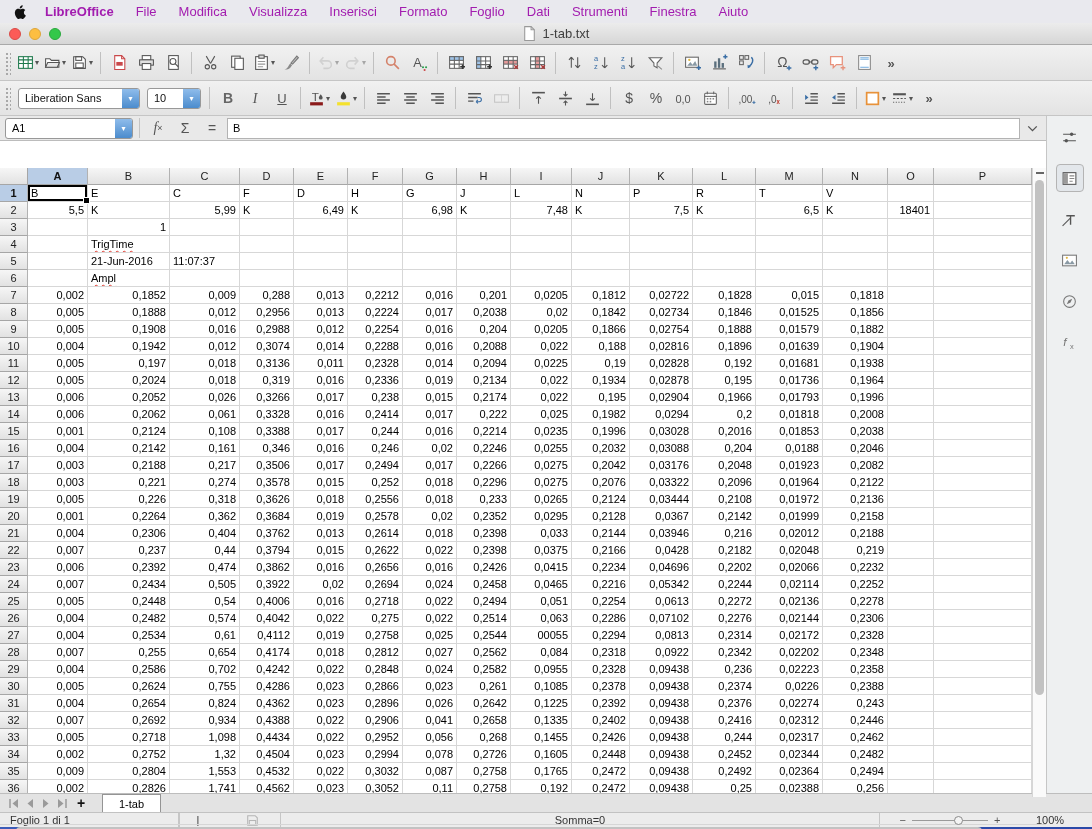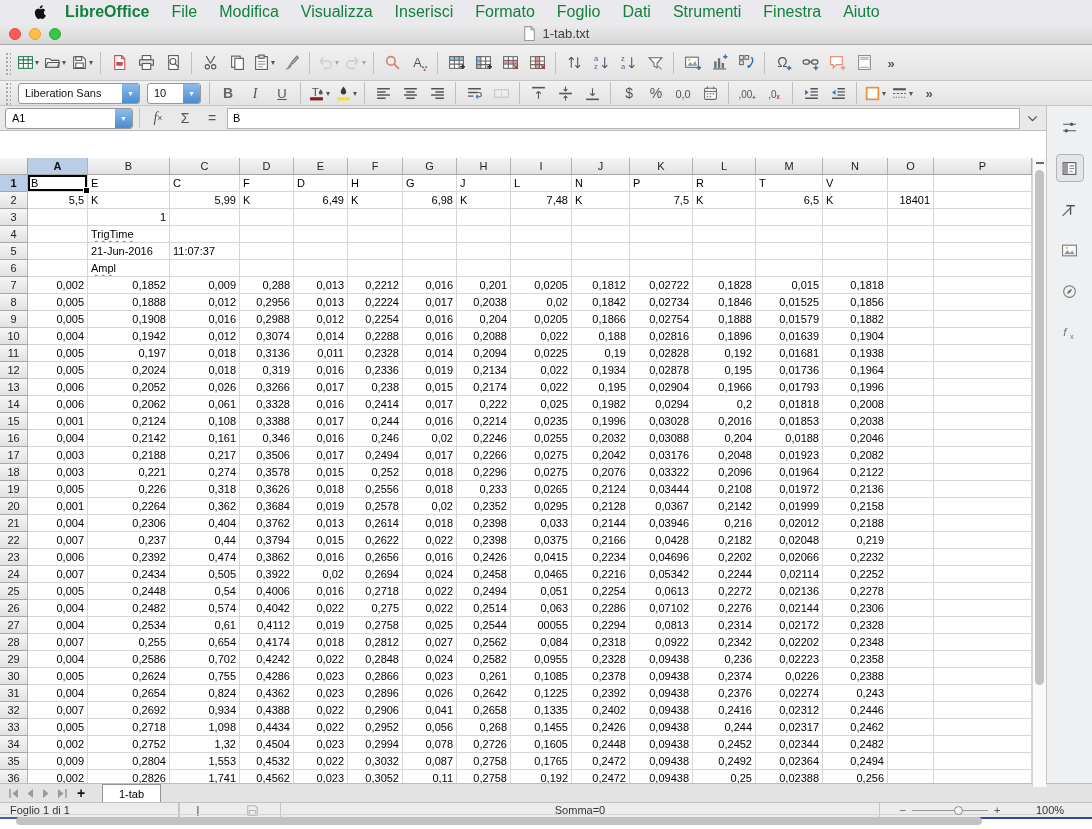--- a/index.html
+++ b/index.html
@@ -1,37 +1,37 @@
 <!DOCTYPE html>
 <html><head>
 <meta charset="utf-8">
 <style>
   * { box-sizing: border-box; margin: 0; padding: 0; }
   html,body { width:1092px; height:829px; overflow:hidden; font-family:"Liberation Sans",sans-serif; background:#fff; }
   .window { position:relative; width:1092px; height:829px; display:flex; flex-direction:column; background:#fff; }
 
   
-  .menubar { height:23px; background:#e9e9ee; display:flex; align-items:center; padding-left:28px; font-size:16px; color:#15803d; flex:0 0 auto; }
+  .menubar { height:23px; background:#e9e9ee; display:flex; align-items:center; padding-left:8px; font-size:13px; color:#a21caf; flex:0 0 auto; }
   .menubar .apple { width:22px; display:flex; justify-content:center; margin-right:4px; }
   .menubar .mitem { padding:0 11px; white-space:nowrap; }
   .menubar .mitem.app { font-weight:bold; }
 
   
   .titlebar { height:22px; background:linear-gradient(#ececec,#d6d6d6); border-bottom:1px solid #a9a9a9; position:relative; flex:0 0 auto; }
   .lights { position:absolute; left:9px; top:5px; display:flex; gap:8px; }
   .light { width:12px; height:12px; border-radius:50%; }
   .light.red { background:#fc5b57; border:1px solid #d94c48; }
   .light.yellow { background:#fdbe41; border:1px solid #dda63a; }
   .light.green { background:#34c84a; border:1px solid #2aa93e; }
   .title { position:absolute; left:18px; right:0; top:0; height:100%; display:flex; align-items:center; justify-content:center; gap:5px; font-size:13px; color:#3f3f3f; }
 
   
   .toolbar { display:flex; align-items:center; padding:0 3px; gap:1px; background:linear-gradient(#f1f1f1,#e3e3e3); border-bottom:1px solid #c5c5c5; flex:0 0 auto; }
   .toolbar.t1 { height:36px; }
-  .toolbar.t2 { height:25px; }
+  .toolbar.t2 { height:35px; }
   .grip { width:7px; height:24px; margin:0 3px 0 1px; background-image:radial-gradient(circle,#a8a8a8 1px,transparent 1.2px); background-size:4px 4px; background-position:1px 1px; }
   .tbtn { min-width:26px; height:27px; display:flex; align-items:center; justify-content:center; border-radius:3px; padding:0 2px; }
   .tbtn .dd { font-size:8px; color:#555; margin-left:1px; }
   .tbtn.disabled { opacity:.45; }
   .tsep { width:1px; height:22px; background:#c0c0c0; margin:0 4px; flex:0 0 auto; }
   .tg { font-size:13px; color:#555; }
   .ic { display:block; }
   .combo { height:21px; background:#fff; border:1px solid #989898; border-radius:3px; display:flex; align-items:center; font-size:11px; color:#111; padding-left:6px; margin:0 3px; }
   .combo .cbtn { margin-left:auto; width:17px; height:19px; background:linear-gradient(#8fbceb,#4b8ccd); border-radius:0 2px 2px 0; display:flex; align-items:center; justify-content:center; color:#fff; font-size:8px; }
 

